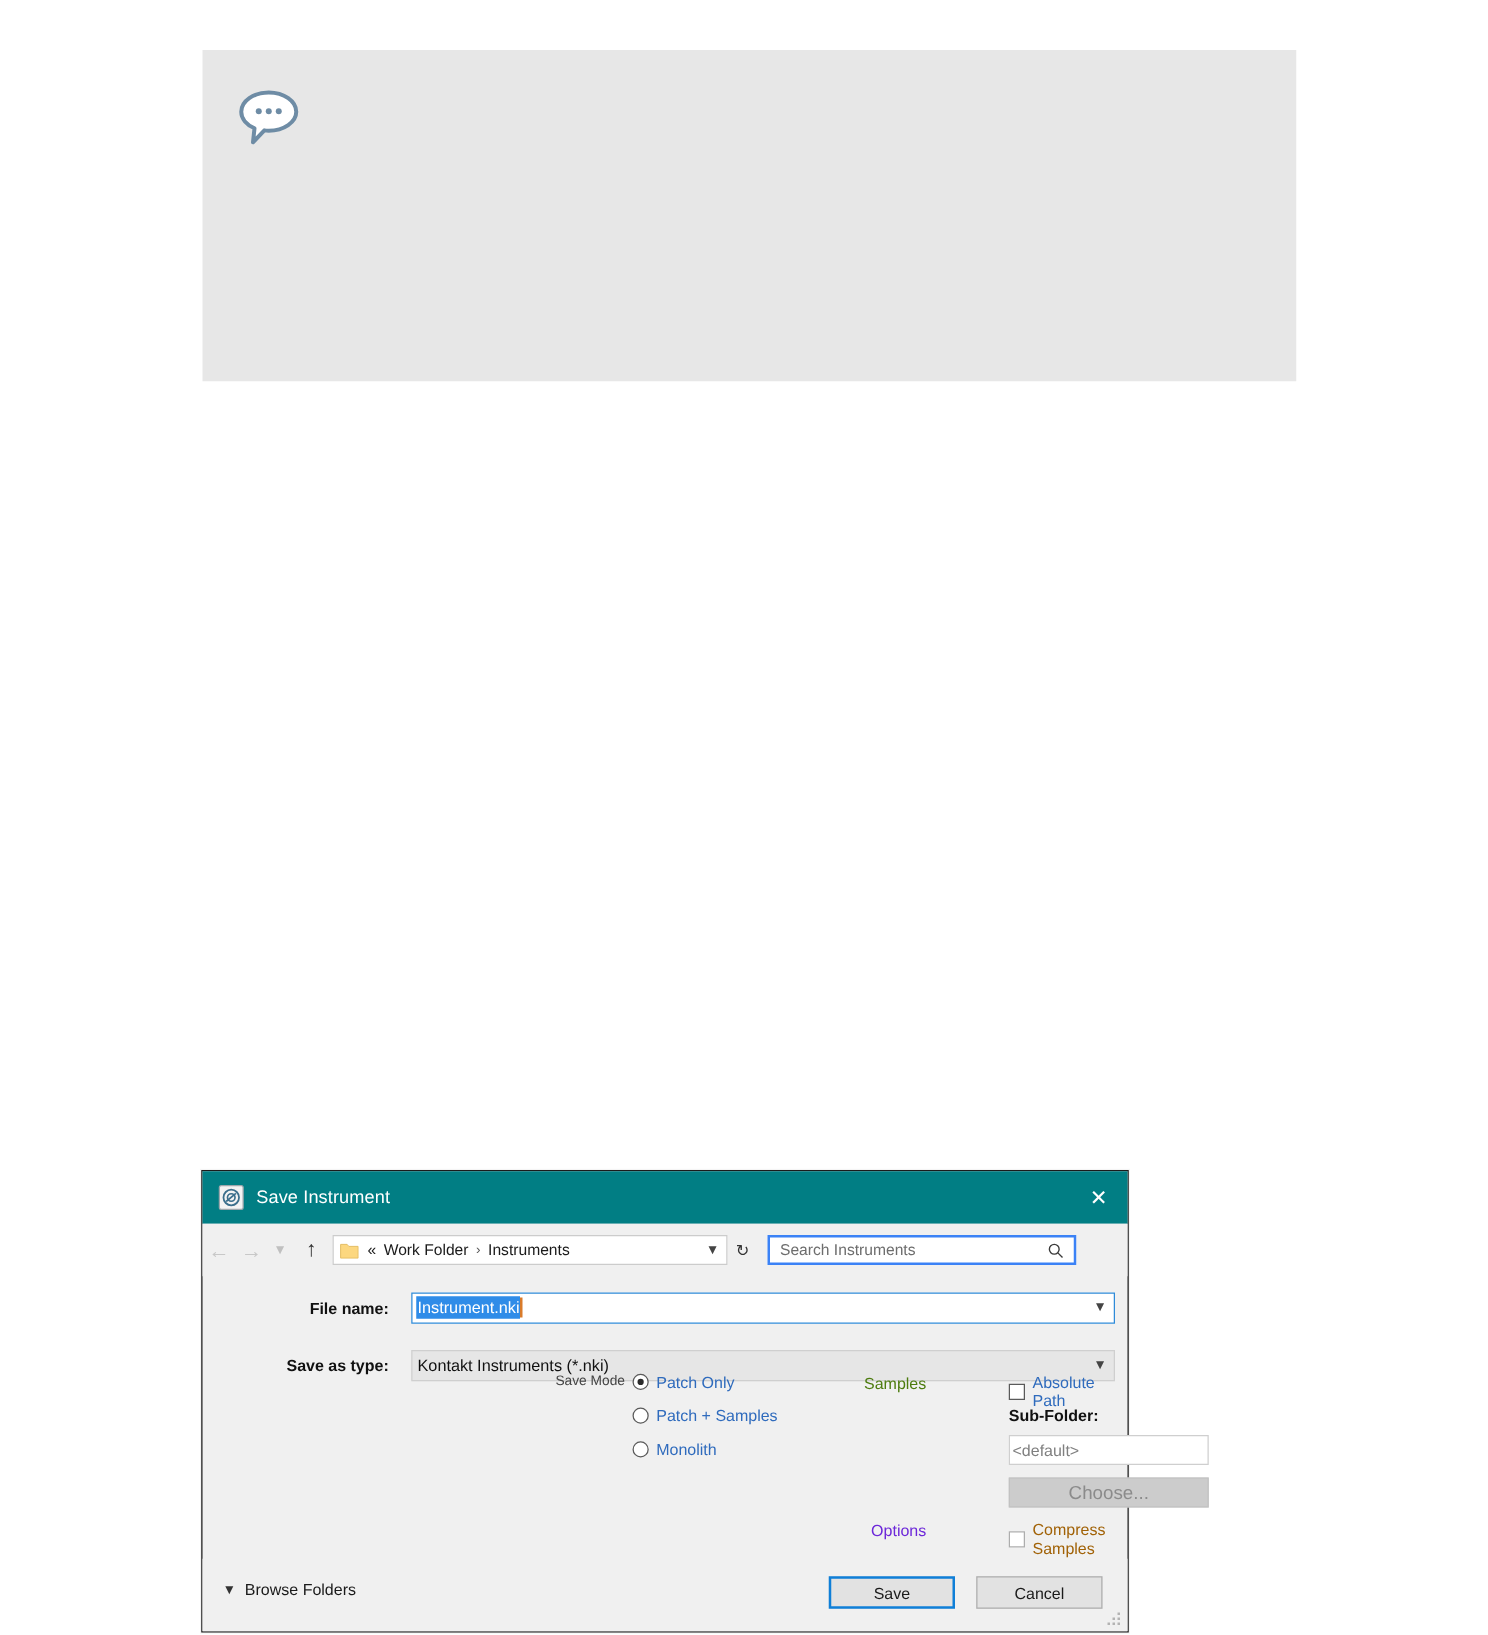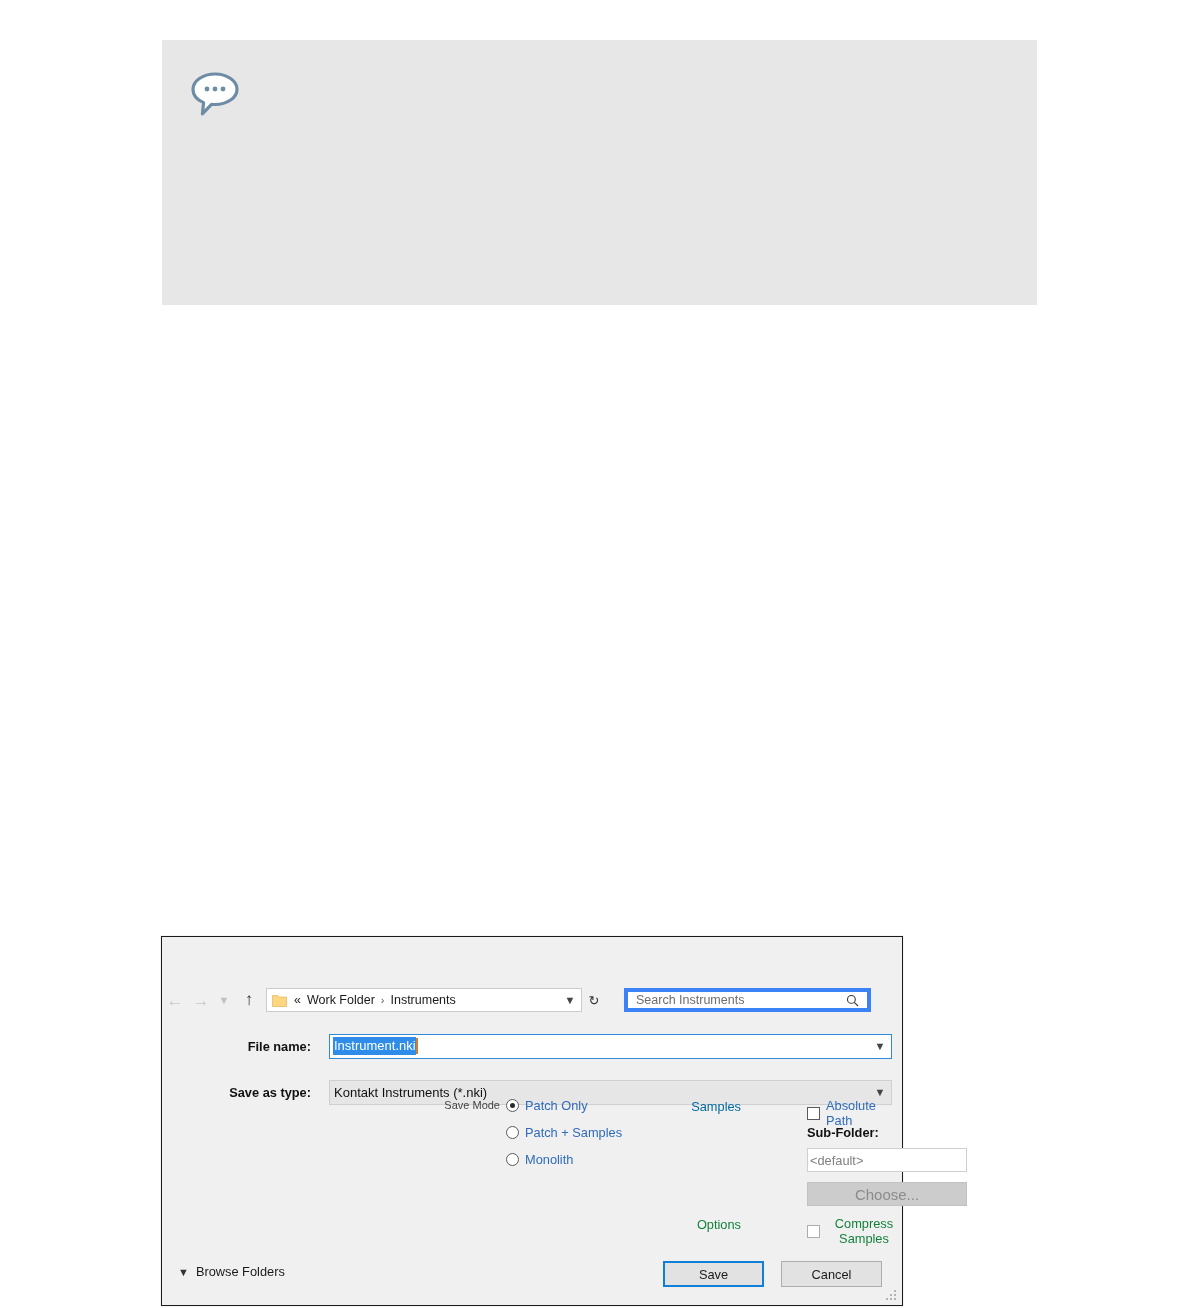--- a/index.html
+++ b/index.html
@@ -140,23 +140,23 @@
     width: 24px;
     text-align: center;
     font-size: 13px;
     color: #333;
     flex: 0 0 auto;
   }
   #search-box {
     flex: 0 0 auto;
     width: 247px;
     height: 24px;
-    margin-left: 18px;
-    background: #ffffff;
-    border: 4px solid #3b82f6;
+    margin-left: 8px;
+    background: #ffffff;
+    border: 2px solid #3b82f6;
     box-sizing: border-box;
     display: flex;
     align-items: center;
     font-size: 12.5px;
   }
   #search-placeholder {
     margin-left: 8px;
     color: #6d6d6d;
   }
   #search-icon {
@@ -265,21 +265,21 @@
   }
 
   
   #samples-label {
     position: absolute;
     left: 505px;
     top: 162px;
     width: 74px;
     text-align: right;
     font-size: 12.8px;
-    color: #0369a1;
+    color: #4d7c0f;
   }
   #absolute-path-item {
     position: absolute;
     left: 645px;
     top: 161px;
     display: flex;
     align-items: center;
     font-size: 12.8px;
   }
   .check-mark {
@@ -332,31 +332,31 @@
     color: #8b8b8b;
   }
 
   #options-label {
     position: absolute;
     left: 505px;
     top: 280px;
     width: 74px;
     text-align: right;
     font-size: 12.8px;
-    color: #15803d;
+    color: #6d28d9;
   }
   #compress-item {
     position: absolute;
     left: 645px;
     top: 279px;
     display: flex;
     align-items: center;
     font-size: 12.8px;
   }
-  #compress-label { margin-left: 6px; color: #15803d; text-align: center; }
+  #compress-label { margin-left: 6px; color: #a16207; }
 
   
   #footer {
     position: absolute;
     left: 0;
     bottom: 0;
     width: 100%;
     height: 58px;
     background: #f0f0f0;
   }
@@ -417,20 +417,31 @@
       <circle cx="18" cy="21" r="2.4" fill="#6e8ca5"></circle>
       <circle cx="26" cy="21" r="2.4" fill="#6e8ca5"></circle>
       <circle cx="34" cy="21" r="2.4" fill="#6e8ca5"></circle>
     </svg>
   </div>
   <div></div>
 </div>
 
 <div id="save-dialog">
 
+  <div id="title-bar">
+    <span id="title-bar-icon">
+      <svg viewBox="0 0 18 18" width="16" height="16" aria-hidden="true">
+        <circle cx="9" cy="9" r="7" fill="none" stroke="#3b6f8c" stroke-width="1.6"></circle>
+        <circle cx="9" cy="9" r="3.4" fill="none" stroke="#3b6f8c" stroke-width="1.5"></circle>
+        <line x1="4.4" y1="12.6" x2="13.2" y2="5.2" stroke="#3b6f8c" stroke-width="1.5"></line>
+      </svg>
+    </span>
+    <span id="title-bar-text">Save Instrument</span>
+    <span id="close-button">✕</span>
+  </div>
 
   <div id="nav-row">
     <span class="nav-arrow">←</span>
     <span class="nav-arrow">→</span>
     <span id="nav-recent">▼</span>
     <span id="nav-up">↑</span>
 
     <div id="breadcrumb-bar">
       <span id="breadcrumb-folder-icon">
         <svg viewBox="0 0 15 13" width="15" height="13" aria-hidden="true">

